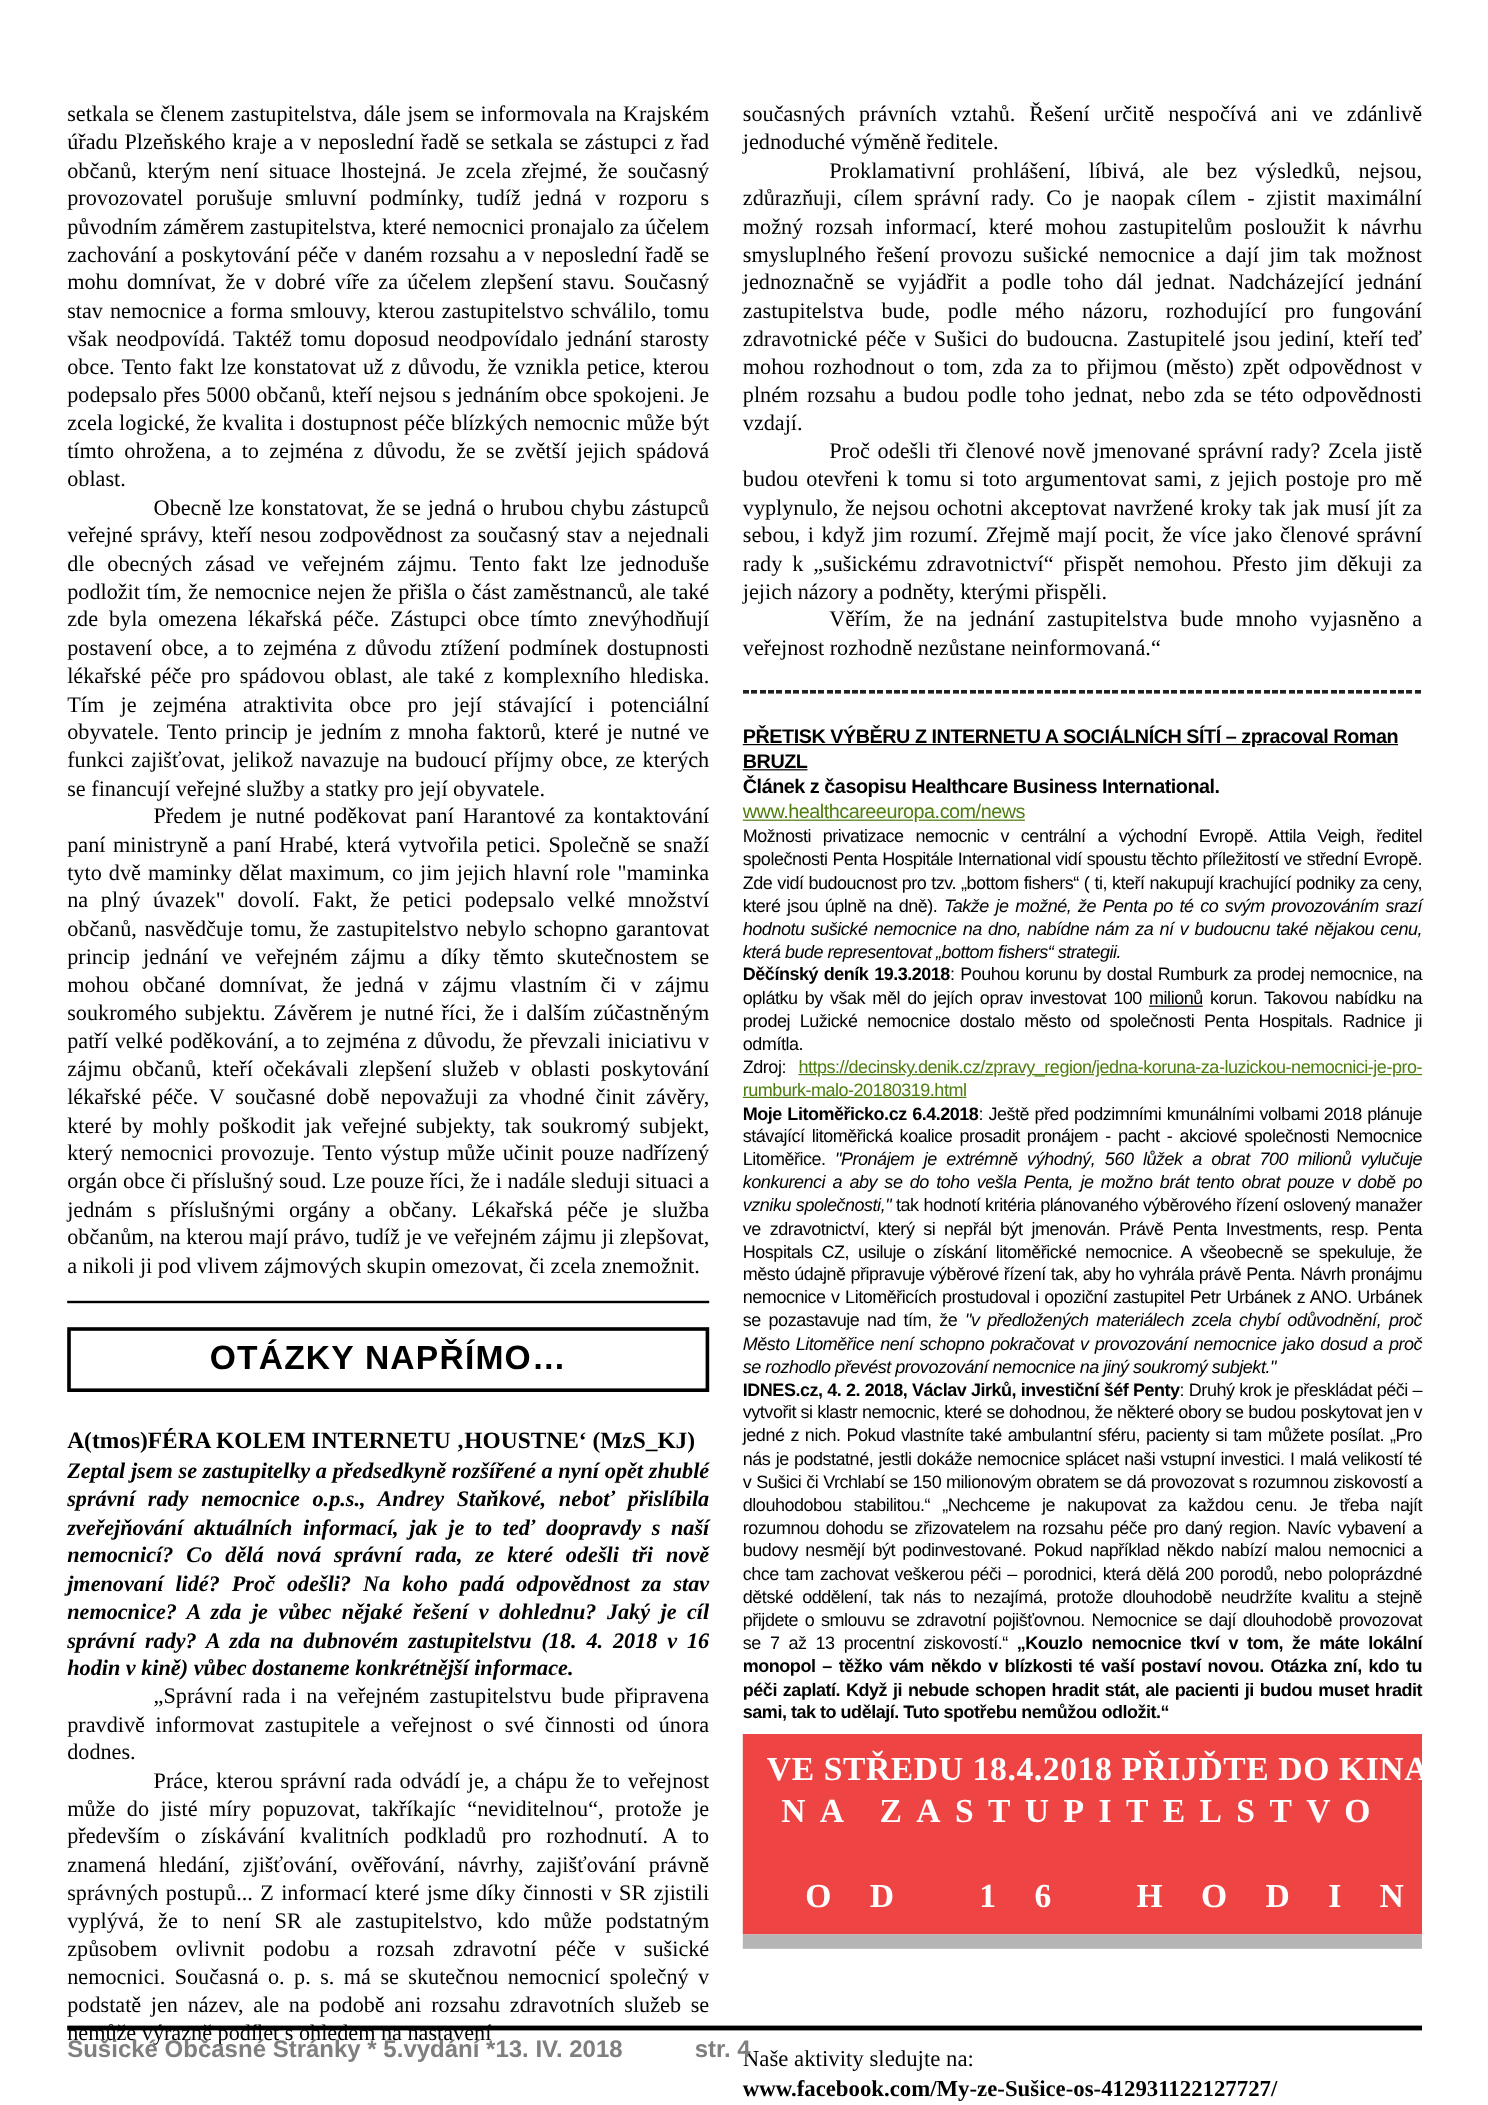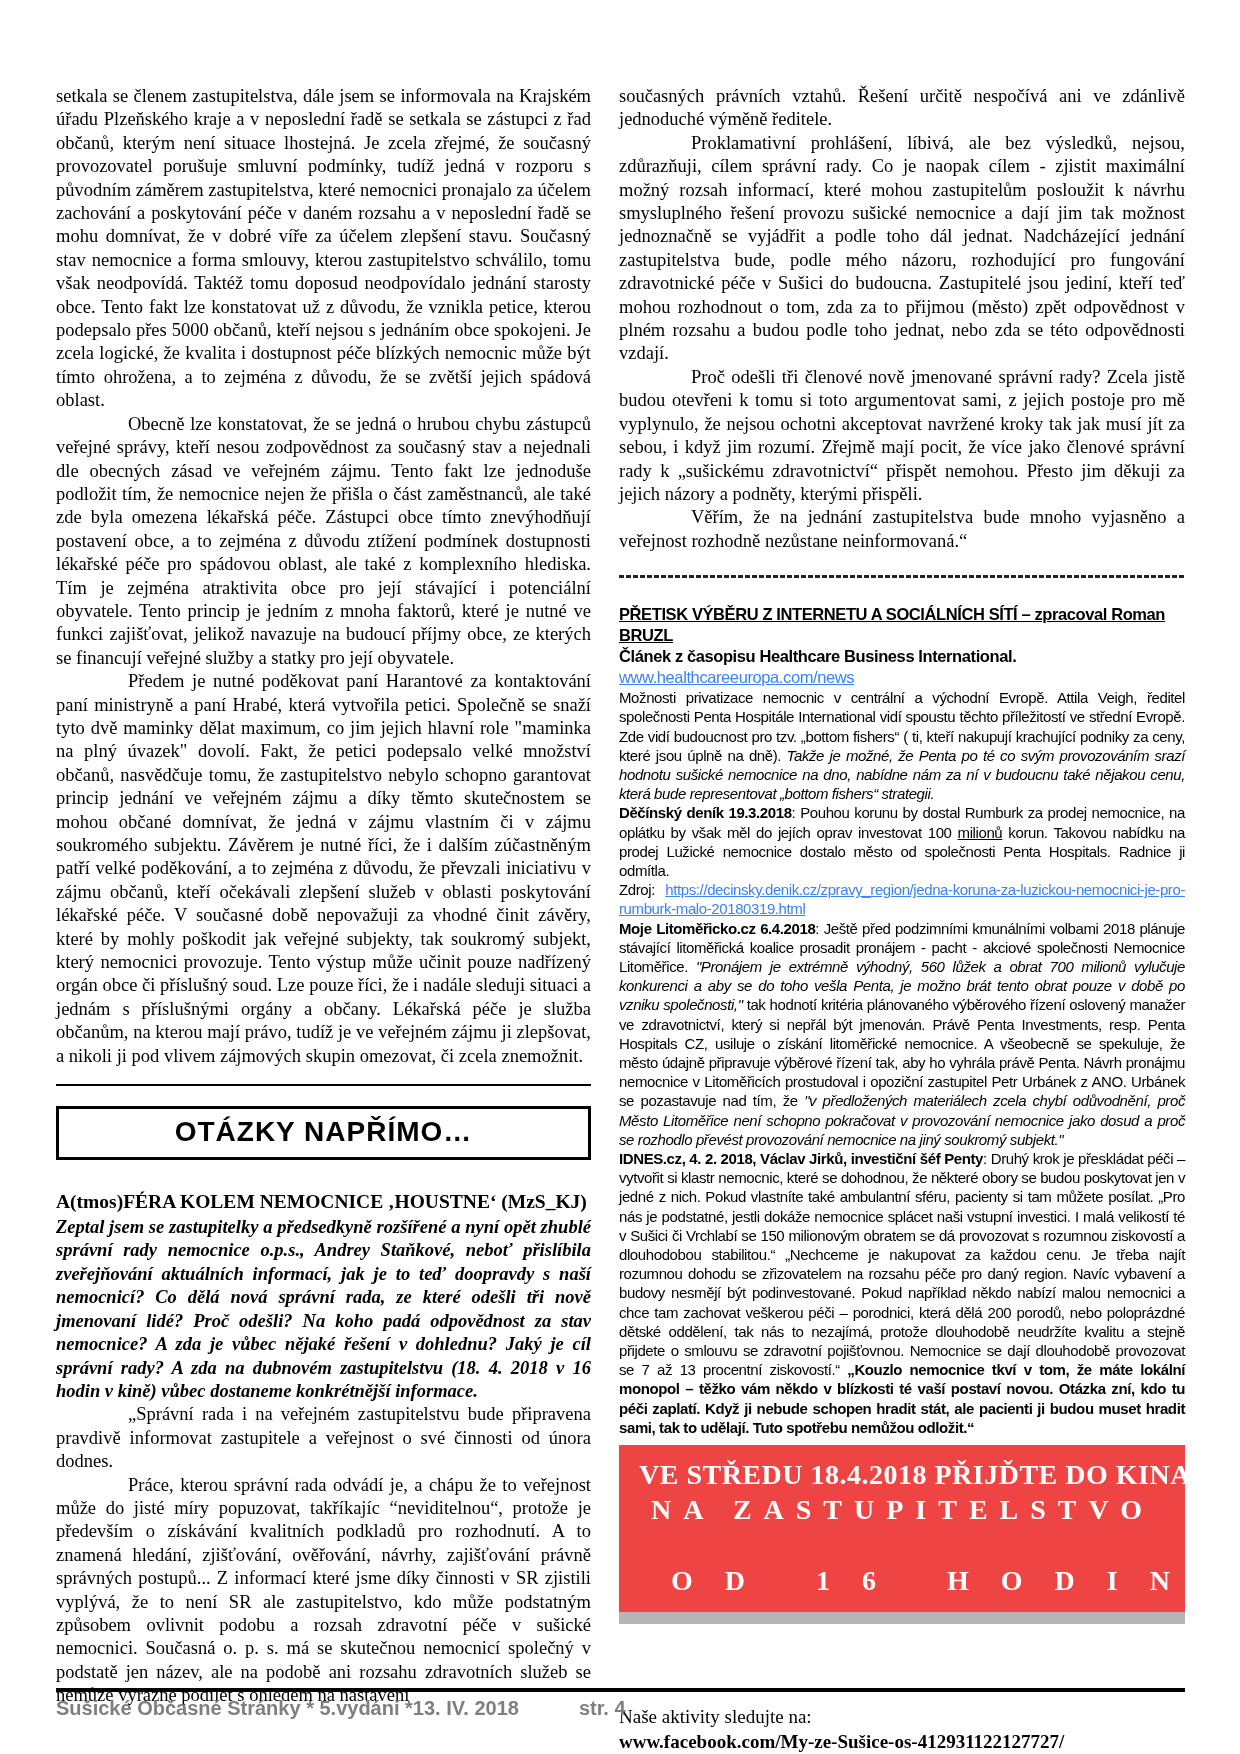--- a/index.html
+++ b/index.html
@@ -26,21 +26,21 @@
     letter-spacing:1px;
   }
   .article-heading { font-weight:bold; font-size:19.5px; line-height:24px; margin-bottom:2px; }
   .dotted {
     height:3px; margin:22px 0 26px 0;
     background:repeating-linear-gradient(90deg,#222 0 5px,transparent 5px 7px);
   }
   .sans { font-family:"Liberation Sans", sans-serif; font-size:15px; line-height:19.2px; letter-spacing:-0.4px; }
   .sans-head  { font-size:16.5px; line-height:21px; }
   .sans-section p { overflow-wrap:anywhere; }
-  a { color:#3b82f6; }
+  a { color:#4d7c0f; }
   .banner {
     background:#ef4444; color:#fff; margin-top:8px; padding:12px 20px 14px 20px;
     font-family:"Liberation Serif", serif; font-weight:bold; text-align:left;
   }
   .banner .b1 { font-size:28px; line-height:35px; letter-spacing:0.5px; white-space:nowrap; }
   .banner .b2 { font-size:28px; line-height:35px; letter-spacing:12px; white-space:nowrap; padding-left:12px; }
   .banner .b3 { font-size:28px; line-height:35px; letter-spacing:32px; white-space:nowrap; padding-left:32px;margin-top:36px; }
   .banner-shadow { height:12px; background:#b5b5b5; }
   .social { margin-top:80px; }
   .social p { font-size:19px; line-height:25px; }
@@ -62,21 +62,21 @@
       <p class="serif just">setkala se členem zastupitelstva, dále jsem se informovala na Krajském úřadu Plzeňského kraje a v neposlední řadě se setkala se zástupci z řad občanů, kterým není situace lhostejná. Je zcela zřejmé, že současný provozovatel porušuje smluvní podmínky, tudíž jedná v rozporu s původním záměrem zastupitelstva, které nemocnici pronajalo za účelem zachování a poskytování péče v daném rozsahu a v neposlední řadě se mohu domnívat, že v dobré víře za účelem zlepšení stavu. Současný stav nemocnice a forma smlouvy, kterou zastupitelstvo schválilo, tomu však neodpovídá. Taktéž tomu doposud neodpovídalo jednání starosty obce. Tento fakt lze konstatovat už z důvodu, že vznikla petice, kterou podepsalo přes 5000 občanů, kteří nejsou s jednáním obce spokojeni. Je zcela logické, že kvalita i dostupnost péče blízkých nemocnic může být tímto ohrožena, a to zejména z důvodu, že se zvětší jejich spádová oblast.</p>
       <p class="serif just ind">Obecně lze konstatovat, že se jedná o hrubou chybu zástupců veřejné správy, kteří nesou zodpovědnost za současný stav a nejednali dle obecných zásad ve veřejném zájmu. Tento fakt lze jednoduše podložit tím, že nemocnice nejen že přišla o část zaměstnanců, ale také zde byla omezena lékařská péče. Zástupci obce tímto znevýhodňují postavení obce, a to zejména z důvodu ztížení podmínek dostupnosti lékařské péče pro spádovou oblast, ale také z komplexního hlediska. Tím je zejména atraktivita obce pro její stávající i potenciální obyvatele. Tento princip je jedním z mnoha faktorů, které je nutné ve funkci zajišťovat, jelikož navazuje na budoucí příjmy obce, ze kterých se financují veřejné služby a statky pro její obyvatele.</p>
       <p class="serif just ind">Předem je nutné poděkovat paní Harantové za kontaktování paní ministryně a paní Hrabé, která vytvořila petici. Společně se snaží tyto dvě maminky dělat maximum, co jim jejich hlavní role "maminka na plný úvazek" dovolí. Fakt, že petici podepsalo velké množství občanů, nasvědčuje tomu, že zastupitelstvo nebylo schopno garantovat princip jednání ve veřejném zájmu a díky těmto skutečnostem se mohou občané domnívat, že jedná v zájmu vlastním či v zájmu soukromého subjektu. Závěrem je nutné říci, že i dalším zúčastněným patří velké poděkování, a to zejména z důvodu, že převzali iniciativu v zájmu občanů, kteří očekávali zlepšení služeb v oblasti poskytování lékařské péče. V současné době nepovažuji za vhodné činit závěry, které by mohly poškodit jak veřejné subjekty, tak soukromý subjekt, který nemocnici provozuje. Tento výstup může učinit pouze nadřízený orgán obce či příslušný soud. Lze pouze říci, že i nadále sleduji situaci a jednám s příslušnými orgány a občany. Lékařská péče je služba občanům, na kterou mají právo, tudíž je ve veřejném zájmu ji zlepšovat, a nikoli ji pod vlivem zájmových skupin omezovat, či zcela znemožnit.</p>
 
       <hr class="rule">
 
       <div class="box">
         <span>OTÁZKY NAPŘÍMO…</span>
       </div>
 
-      <p class="serif article-heading">A(tmos)FÉRA KOLEM NEMOCNICE ‚HOUSTNE‘ (MzS_KJ)</p>
+      <p class="serif article-heading">A(tmos)FÉRA KOLEM INTERNETU ‚HOUSTNE‘ (MzS_KJ)</p>
       <p class="serif just boldital">Zeptal jsem se zastupitelky a předsedkyně rozšířené a nyní opět zhublé správní rady nemocnice o.p.s., Andrey Staňkové, neboť přislíbila zveřejňování aktuálních informací, jak je to teď doopravdy s naší nemocnicí? Co dělá nová správní rada, ze které odešli tři nově jmenovaní lidé? Proč odešli? Na koho padá odpovědnost za stav nemocnice? A zda je vůbec nějaké řešení v dohlednu? Jaký je cíl správní rady? A zda na dubnovém zastupitelstvu (18. 4. 2018 v 16 hodin v kině) vůbec dostaneme konkrétnější informace.</p>
       <p class="serif just ind">„Správní rada i na veřejném zastupitelstvu bude připravena pravdivě informovat zastupitele a veřejnost o své činnosti od února dodnes.</p>
       <p class="serif just ind">Práce, kterou správní rada odvádí je, a chápu že to veřejnost může do jisté míry popuzovat, takříkajíc “neviditelnou“, protože je především o získávání kvalitních podkladů pro rozhodnutí. A to znamená hledání, zjišťování, ověřování, návrhy, zajišťování právně správných postupů... Z informací které jsme díky činnosti v SR zjistili vyplývá, že to není SR ale zastupitelstvo, kdo může podstatným způsobem ovlivnit  podobu a rozsah zdravotní péče v sušické nemocnici.  Současná o. p. s.  má se skutečnou nemocnicí společný v podstatě jen název, ale na podobě ani rozsahu zdravotních služeb se  nemůže výrazně podílet s ohledem na nastavení</p>
     </div>
 
     <div class="col col-right">
       <p class="serif just">současných právních vztahů. Řešení určitě nespočívá ani ve zdánlivě jednoduché výměně ředitele.</p>
       <p class="serif just ind">Proklamativní prohlášení, líbivá, ale bez výsledků, nejsou, zdůrazňuji,  cílem správní rady. Co je naopak cílem  - zjistit maximální možný rozsah informací, které mohou zastupitelům posloužit k návrhu smysluplného řešení provozu sušické nemocnice a dají jim tak možnost jednoznačně se vyjádřit a podle toho dál jednat. Nadcházející jednání zastupitelstva bude, podle mého názoru, rozhodující pro fungování zdravotnické péče v Sušici do budoucna. Zastupitelé jsou jediní, kteří teď mohou rozhodnout o tom, zda za to přijmou (město) zpět odpovědnost v plném rozsahu a budou podle toho jednat, nebo zda se této odpovědnosti vzdají.</p>
       <p class="serif just ind">Proč odešli  tři členové nově jmenované správní rady? Zcela jistě budou otevřeni k tomu si toto  argumentovat sami,  z jejich postoje pro mě vyplynulo, že nejsou ochotni akceptovat navržené kroky tak jak musí jít za sebou, i když jim rozumí. Zřejmě mají pocit, že více jako členové správní rady k „sušickému zdravotnictví“ přispět nemohou. Přesto jim děkuji za jejich názory a podněty, kterými přispěli.</p>
       <p class="serif just ind">Věřím, že na jednání zastupitelstva bude mnoho vyjasněno a veřejnost rozhodně nezůstane neinformovaná.“</p>

